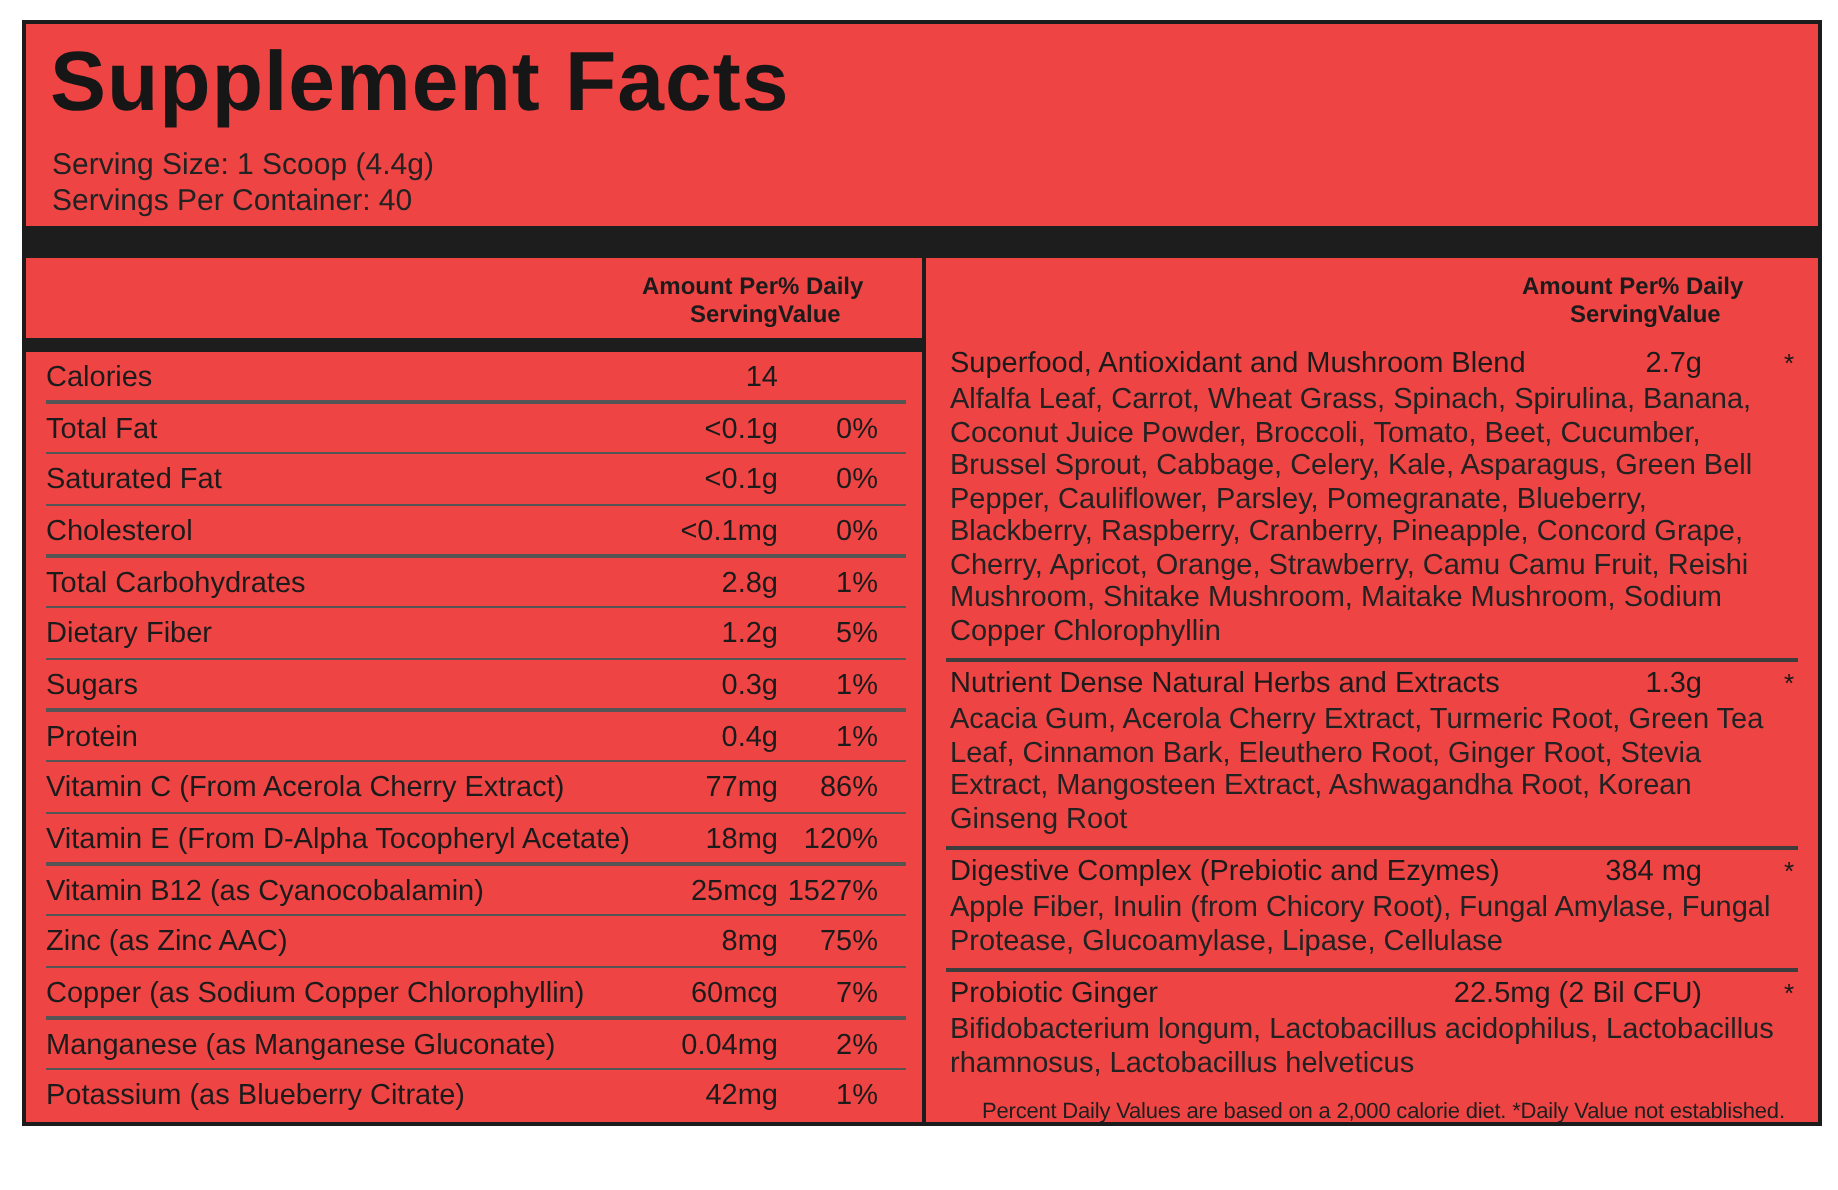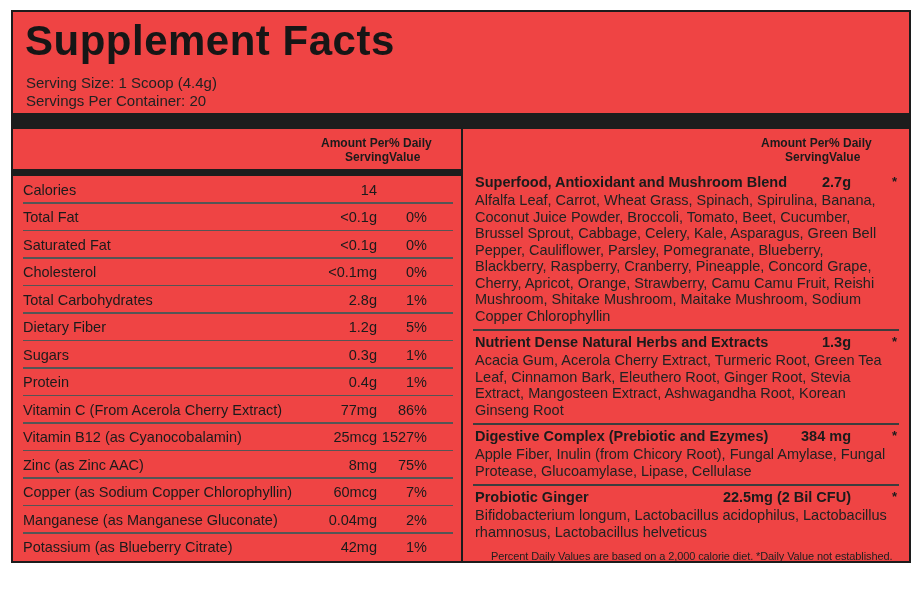--- a/index.html
+++ b/index.html
@@ -54,21 +54,21 @@
     font-weight: bold; font-size: 12px; line-height: 14px;
   }
   .right-col .h-dv { width: 72px; }
   .bar2 { height: 7px; background: #1d1d1d; }
 
   .rows { flex: 1; display: flex; flex-direction: column; }
   .nrow {
     flex: 1;
     display: flex; align-items: center;
     position: relative;
-    padding: 0 20px 0 10px;
+    padding: 0 8px 0 10px;
     font-size: 14.5px;
     white-space: nowrap;
   }
   .nrow:not(:last-child)::after {
     content: "";
     position: absolute; left: 10px; right: 8px; bottom: 0;
     height: 1.5px; background: #555;
   }
   .nlabel { flex: 1; }
   .namount { width: 60px; text-align: right; }
@@ -76,21 +76,21 @@
 
   .blends { flex: 1; }
   .blend { padding: 4px 12px 5px; position: relative; }
   .blend:not(:first-child)::before {
     content: "";
     position: absolute; left: 10px; right: 10px; top: 0;
     height: 1.5px; background: #3d3d3d;
   }
   .bheader {
     display: flex;
-    font-weight: bold;
+    font-weight: normal;
     font-size: 14.5px;
     line-height: 18px;
     margin-bottom: 1px;
     white-space: nowrap;
     justify-content: center;
   }
   .bname { }
   .bamount { flex: 1; text-align: right; }
   .bstar { width: 46px; text-align: right; font-size: 13px; }
   .bingredients { font-size: 14.5px; line-height: 16.5px; color: #222; }
@@ -110,21 +110,21 @@
     color: #1e1e1e;
   }
 </style>
 </head>
 <body>
 
 <div class="label-box">
   <div class="title">Supplement Facts</div>
   <div class="serving-info">
     <div>Serving Size: 1 Scoop (4.4g)</div>
-    <div>Servings Per Container: 20</div>
+    <div>Servings Per Container: 40</div>
   </div>
   <div class="bar1"></div>
 
   <div class="columns">
 
     <div class="left-col">
       <div class="col-header">
         <span class="h-spacer"></span>
         <span class="h-amount">Amount Per Serving</span>
         <span class="h-dv">% Daily Value</span>
@@ -178,20 +178,25 @@
     <span class="namount">0.4g</span>
     <span class="ndv">1%</span>
   </div>
 
   <div class="nrow">
     <span class="nlabel">Vitamin C (From Acerola Cherry Extract)</span>
     <span class="namount">77mg</span>
     <span class="ndv">86%</span>
   </div>
 
+  <div class="nrow">
+    <span class="nlabel">Vitamin E (From D-Alpha Tocopheryl Acetate)</span>
+    <span class="namount">18mg</span>
+    <span class="ndv">120%</span>
+  </div>
 
   <div class="nrow">
     <span class="nlabel">Vitamin B12 (as Cyanocobalamin)</span>
     <span class="namount">25mcg</span>
     <span class="ndv">1527%</span>
   </div>
 
   <div class="nrow">
     <span class="nlabel">Zinc (as Zinc AAC)</span>
     <span class="namount">8mg</span>

